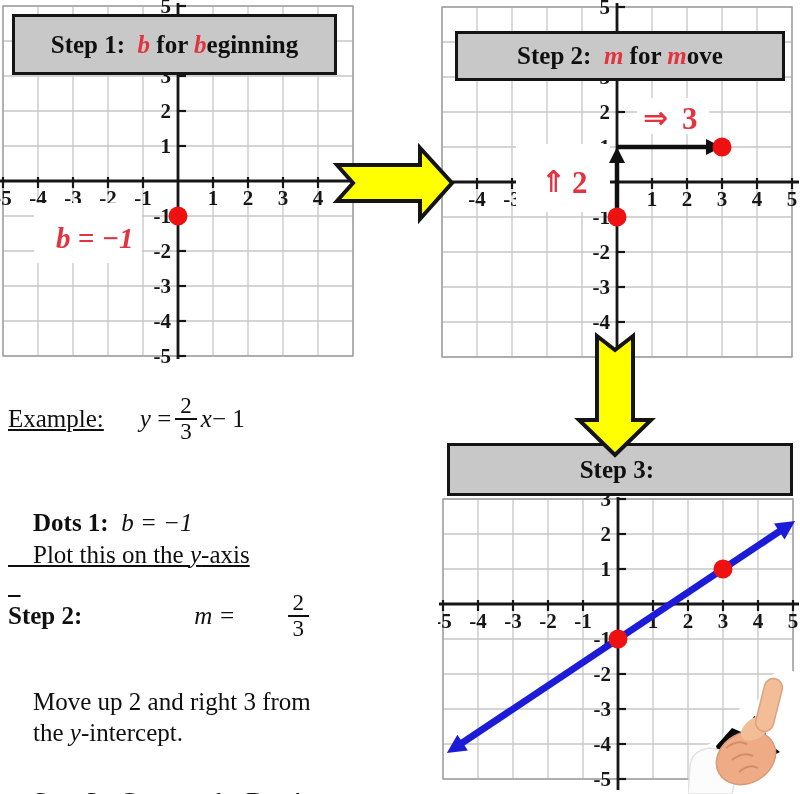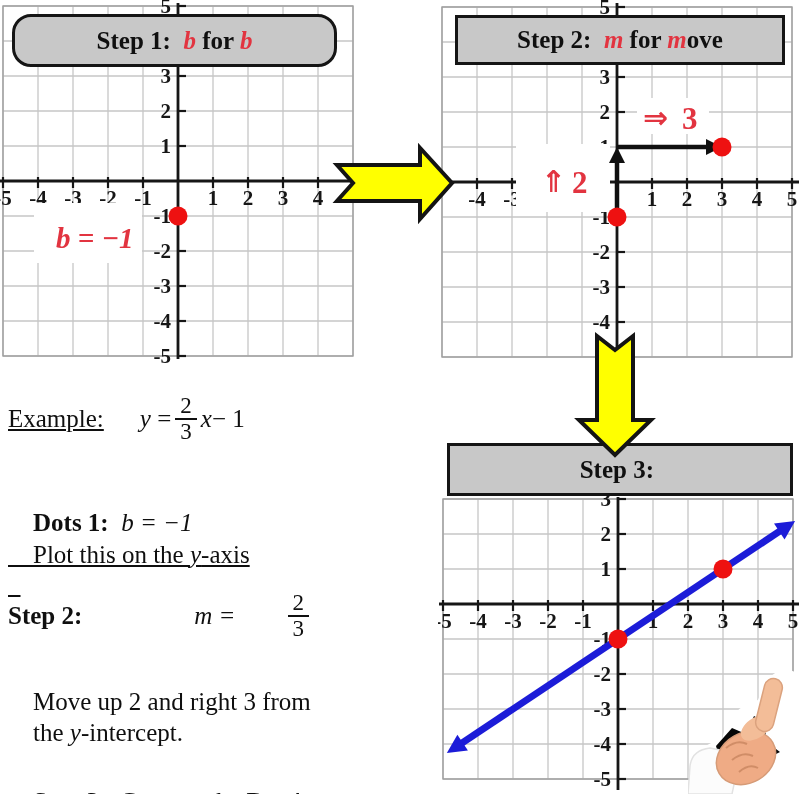--- a/index.html
+++ b/index.html
@@ -236,24 +236,24 @@
   <svg id="hand-svg" width="112" height="132" viewBox="0 0 112 132">
     <path d="M4,132 L4,108 Q8,82 34,78 Q40,46 70,38 Q82,4 102,8 L112,12 L112,132 Z" fill="#ffffff"></path>
     <polygon points="28,84 44,66 58,72 66,54 80,62 76,78 92,90 72,100 58,116 44,100 32,98" fill="#070707"></polygon>
     <path d="M0,132 L2,104 Q4,88 22,86 L42,90 Q50,110 44,132 Z" fill="#fcfcfc" stroke="#e2e2e2" stroke-width="1.5"></path>
     <ellipse cx="58" cy="96" rx="31" ry="25" transform="rotate(-30 58 96)" fill="#efab85" stroke="#d69b77" stroke-width="1.5"></ellipse>
     <ellipse cx="68" cy="66" rx="17" ry="10" transform="rotate(-35 68 66)" fill="#f3bd98"></ellipse>
     <rect x="72" y="16" width="18" height="54" rx="9" transform="rotate(14 81 43)" fill="#f3bd98" stroke="#dba27e" stroke-width="1.5"></rect>
     <path fill="none" stroke="#d08d67" stroke-width="2" d="M38,86 q11,-9 21,-4 M44,98 q11,-9 21,-4 M51,110 q10,-9 19,-4"></path>
   </svg>
 
-  <div class="titlebox" id="box1" style="left: 12px; top: 14px; width: 325px; height: 53px; background: rgb(200, 200, 200); border-radius: 19px;">
-    <span class="b">Step 1</span><span class="b">:  </span><span class="b tb-r" style="color: rgb(226, 52, 64);">b</span><span class="b"> for </span><span class="b tb-r" style="color: rgb(226, 52, 64);">b</span>
-  </div>
-  <div class="titlebox" id="box2" style="left: 455px; top: 15px; width: 330px; height: 50px; background: rgb(200, 200, 200);">
+  <div class="titlebox" id="box1" style="left: 12px; top: 14px; width: 325px; height: 61px; background: rgb(200, 200, 200);">
+    <span class="b">Step 1</span><span class="b">:  </span><span class="b tb-r" style="color: rgb(226, 52, 64);">b</span><span class="b"> for </span><span class="b tb-r" style="color: rgb(226, 52, 64);">b</span><span class="b">eginning</span>
+  </div>
+  <div class="titlebox" id="box2" style="left: 455px; top: 31px; width: 330px; height: 50px; background: rgb(200, 200, 200);">
     <span class="b">Step 2</span><span class="b">:  </span><span class="b tb-r" style="color: rgb(226, 52, 64);">m</span><span class="b"> for </span><span class="b tb-r" style="color: rgb(226, 52, 64);">m</span><span class="b">ove</span>
   </div>
   <div class="titlebox" id="box3" style="left: 447px; top: 443px; width: 346px; height: 53px; background: rgb(200, 200, 200);">
     <span class="b">Step 3</span><span class="b">: </span>
   </div>
 
   <div class="lrow" style="top:384px;height:70px;">
     <span class="u">Example:</span><span style="width:36px;display:inline-block;"></span><span class="i">y</span><span> </span><span>=</span><span class="frac"><span class="num">2</span><span class="den">3</span></span><span class="i">x</span><span>− 1</span>
   </div>
 

